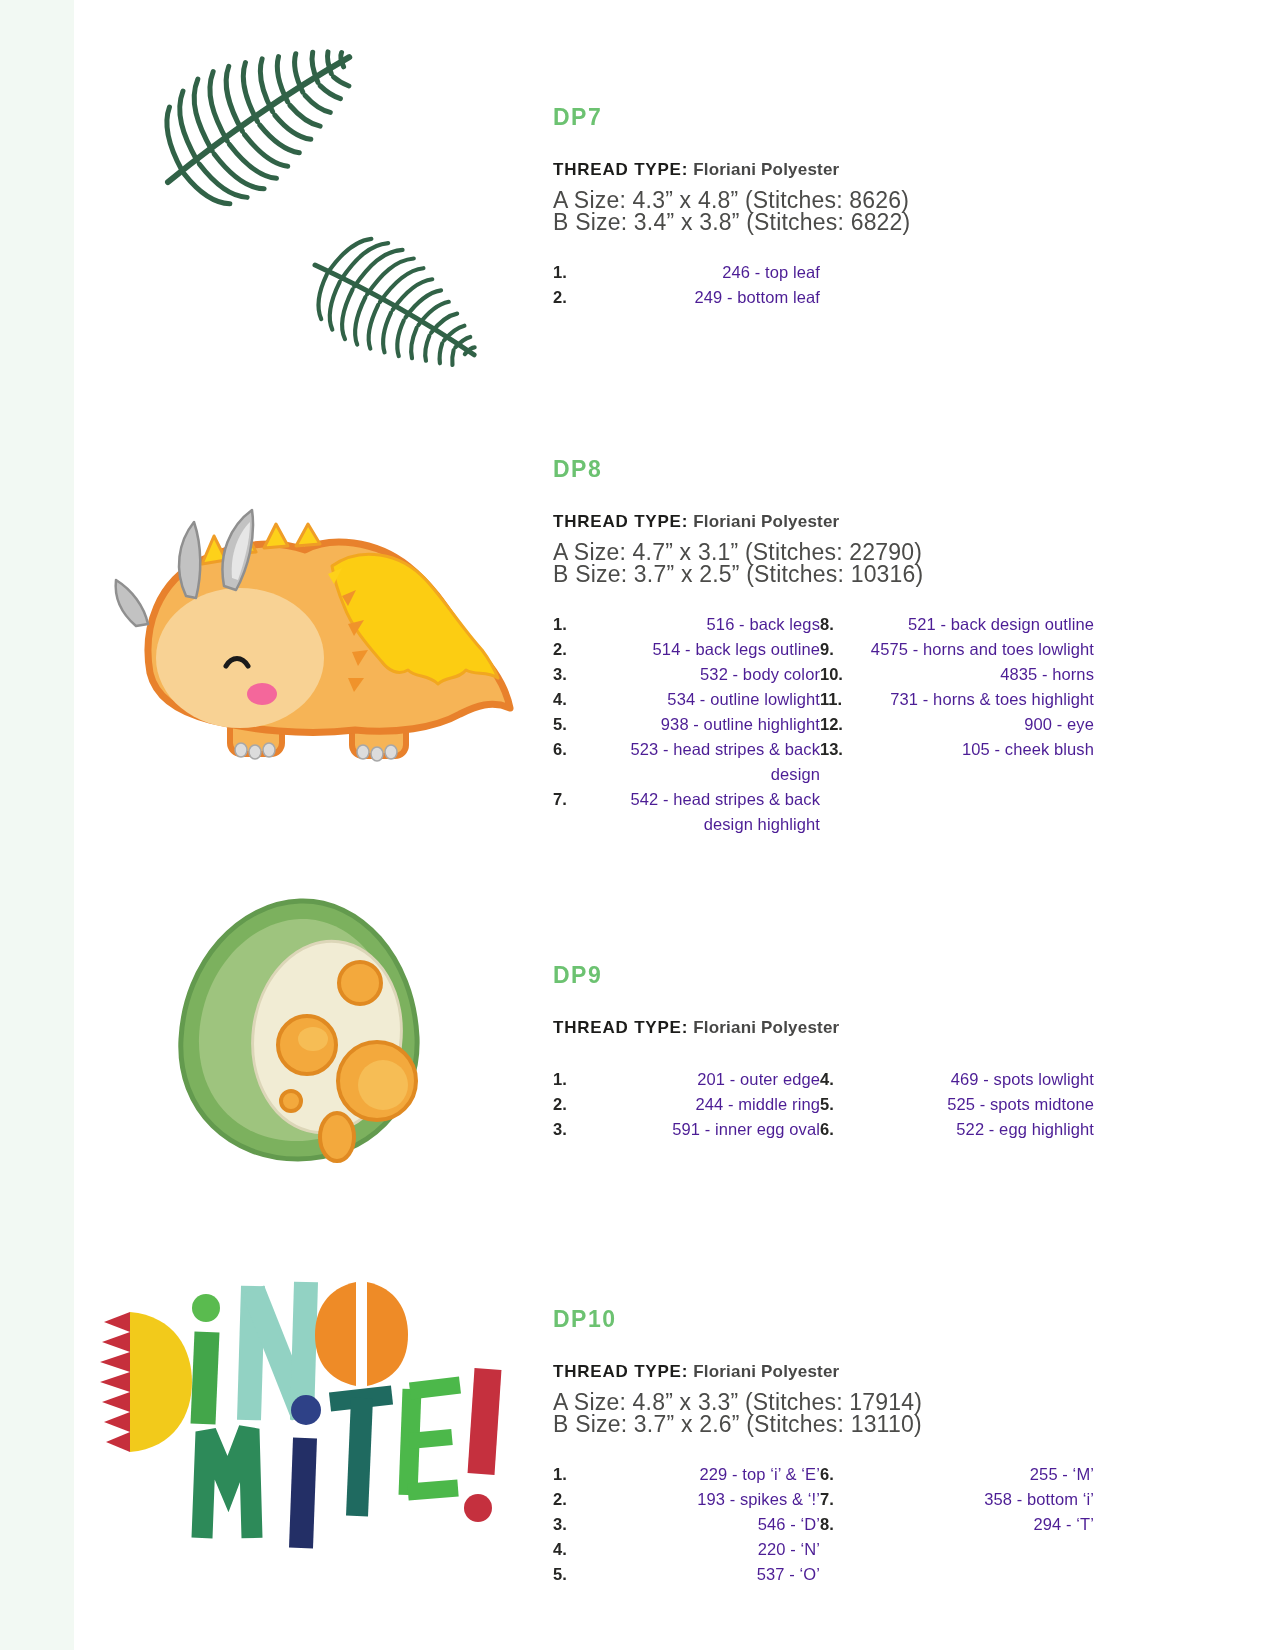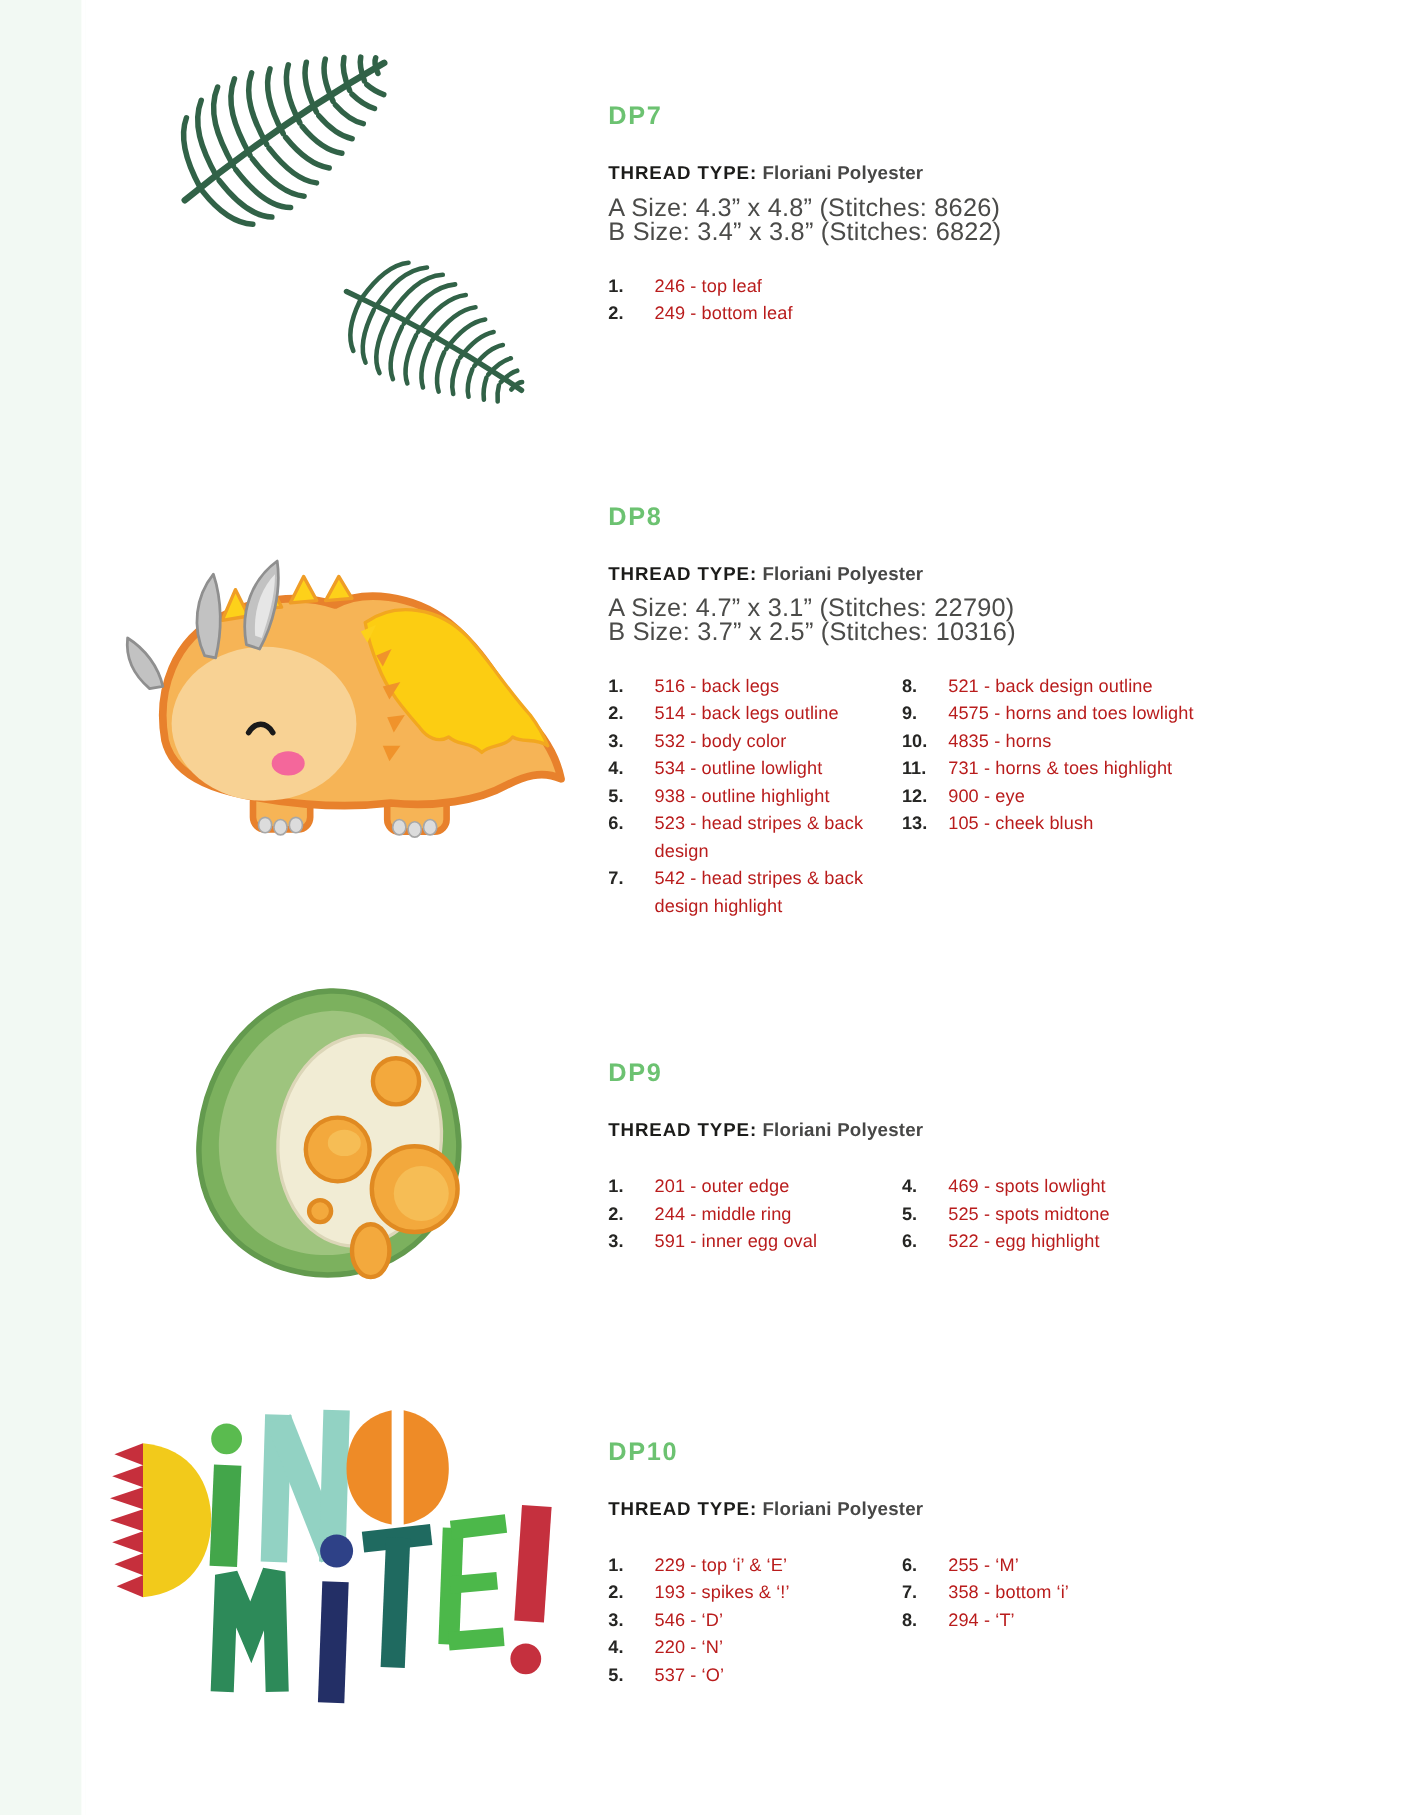--- a/index.html
+++ b/index.html
@@ -11,21 +11,21 @@
   .section{position:absolute;left:553px;width:560px;}
   .sec-title{font-size:23px;line-height:24px;font-weight:bold;letter-spacing:1.5px;color:#6cc271;}
   .thread{margin-top:29px;font-size:17px;line-height:24px;color:#474746;letter-spacing:.2px;font-weight:bold;}
   .thread b{color:#1c1c1a;letter-spacing:.8px;}
   .sizes{margin-top:7px;font-size:23px;line-height:22px;color:#4b4b49;letter-spacing:.2px;}
   .lists{margin-top:27px;display:flex;align-items:flex-start;}
   .col{display:grid;grid-template-columns:42px 1fr;align-content:start;}
   .col.c1{width:267px;}
   .col.c2{width:274px;}
   .col .num{font-weight:bold;color:#262624;font-size:16.5px;line-height:25px;}
-  .col .lbl{color:#b91c1c;font-size:16.5px;line-height:25px;letter-spacing:.1px;}
+  .col .lbl{color:#4c1d95;font-size:16.5px;line-height:25px;letter-spacing:.1px;text-align:right;}
   .art{position:absolute;}
   svg{display:block;}
 </style>
 </head>
 <body>
 
 <div id="page">
   <div class="margin-strip"></div>
 
   <div class="art" style="left:140px;top:30px;">
@@ -151,21 +151,21 @@
       <path d="M272,150 L267,268" stroke="#1f6a60" stroke-width="22"></path>
       <path d="M322,141 L318,247" stroke="#4cb84a" stroke-width="19"></path>
       <path d="M320,143 L370,137" stroke="#4cb84a" stroke-width="17"></path>
       <path d="M319,193 L362,189" stroke="#4cb84a" stroke-width="16"></path>
       <path d="M318,244 L368,240" stroke="#4cb84a" stroke-width="17"></path>
       <path d="M398,121 L391,226" stroke="#c5303e" stroke-width="27"></path>
       <circle cx="388" cy="260" r="14" fill="#c5303e"></circle>
     </svg>
   </div>
 
-  <div class="section" style="top:93px;">
+  <div class="section" style="top:105px;">
     <div class="sec-title">DP7</div>
     <div class="thread"><b>THREAD TYPE:</b> <span>Floriani Polyester</span></div>
     <div class="sizes">
       <div>A Size: 4.3” x 4.8” (Stitches: 8626)</div>
       <div>B Size: 3.4” x 3.8” (Stitches: 6822)</div>
     </div>
     <div class="lists">
       <div class="col c1">
           <span class="num">1.</span>
           <span class="lbl">246 - top leaf</span>
@@ -236,20 +236,24 @@
           <span class="lbl">525 - spots midtone</span>
           <span class="num">6.</span>
           <span class="lbl">522 - egg highlight</span>
         </div>
     </div>
   </div>
 
   <div class="section" style="top:1307px;">
     <div class="sec-title">DP10</div>
     <div class="thread"><b>THREAD TYPE:</b> <span>Floriani Polyester</span></div>
+    <div class="sizes">
+      <div>A Size: 4.8” x 3.3” (Stitches: 17914)</div>
+      <div>B Size: 3.7” x 2.6” (Stitches: 13110)</div>
+    </div>
     <div class="lists">
       <div class="col c1">
           <span class="num">1.</span>
           <span class="lbl">229 - top ‘i’ &amp; ‘E’</span>
           <span class="num">2.</span>
           <span class="lbl">193 - spikes &amp; ‘!’</span>
           <span class="num">3.</span>
           <span class="lbl">546 - ‘D’</span>
           <span class="num">4.</span>
           <span class="lbl">220 - ‘N’</span>

